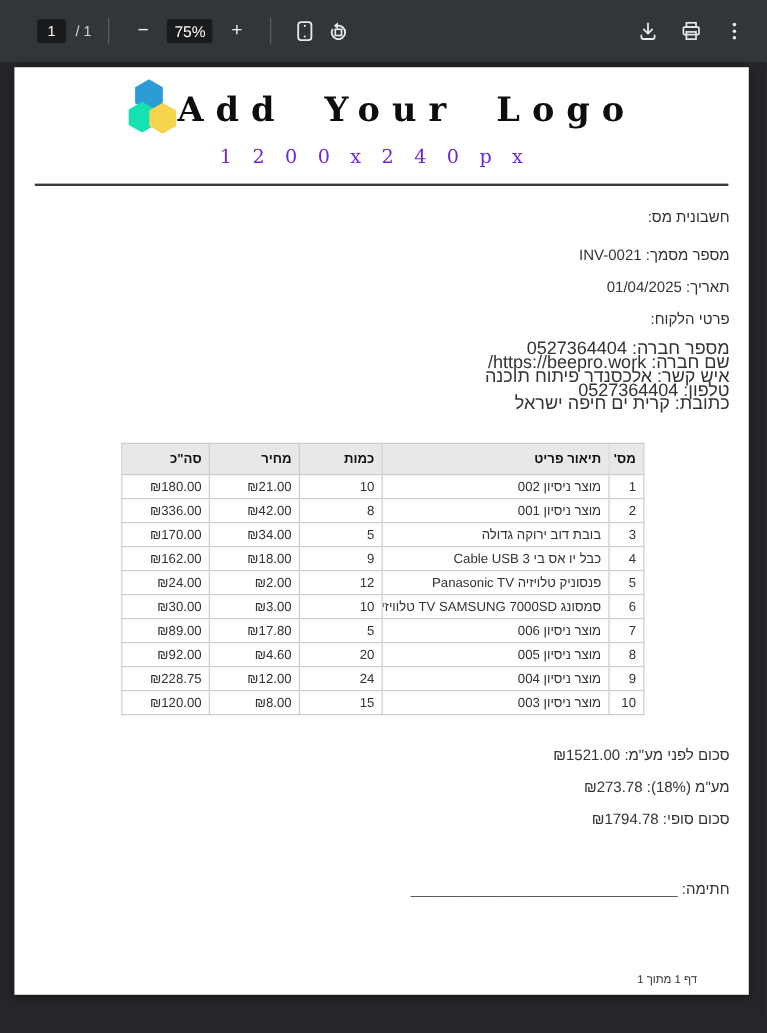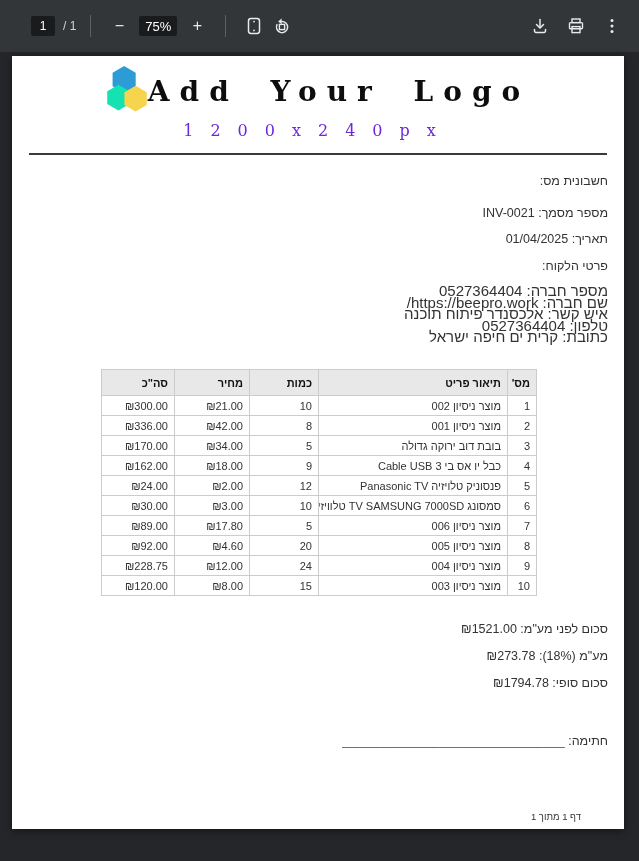--- a/index.html
+++ b/index.html
@@ -189,21 +189,21 @@
               <th>מחיר</th>
               <th>סה"כ</th>
             </tr>
         </thead>
         <tbody>
             <tr>
               <td>1</td>
               <td>מוצר ניסיון 002</td>
               <td>10</td>
               <td>₪21.00</td>
-              <td>₪300.00</td>
+              <td>₪180.00</td>
             </tr>
             <tr>
               <td>2</td>
               <td>מוצר ניסיון 001</td>
               <td>8</td>
               <td>₪42.00</td>
               <td>₪336.00</td>
             </tr>
             <tr>
               <td>3</td>

